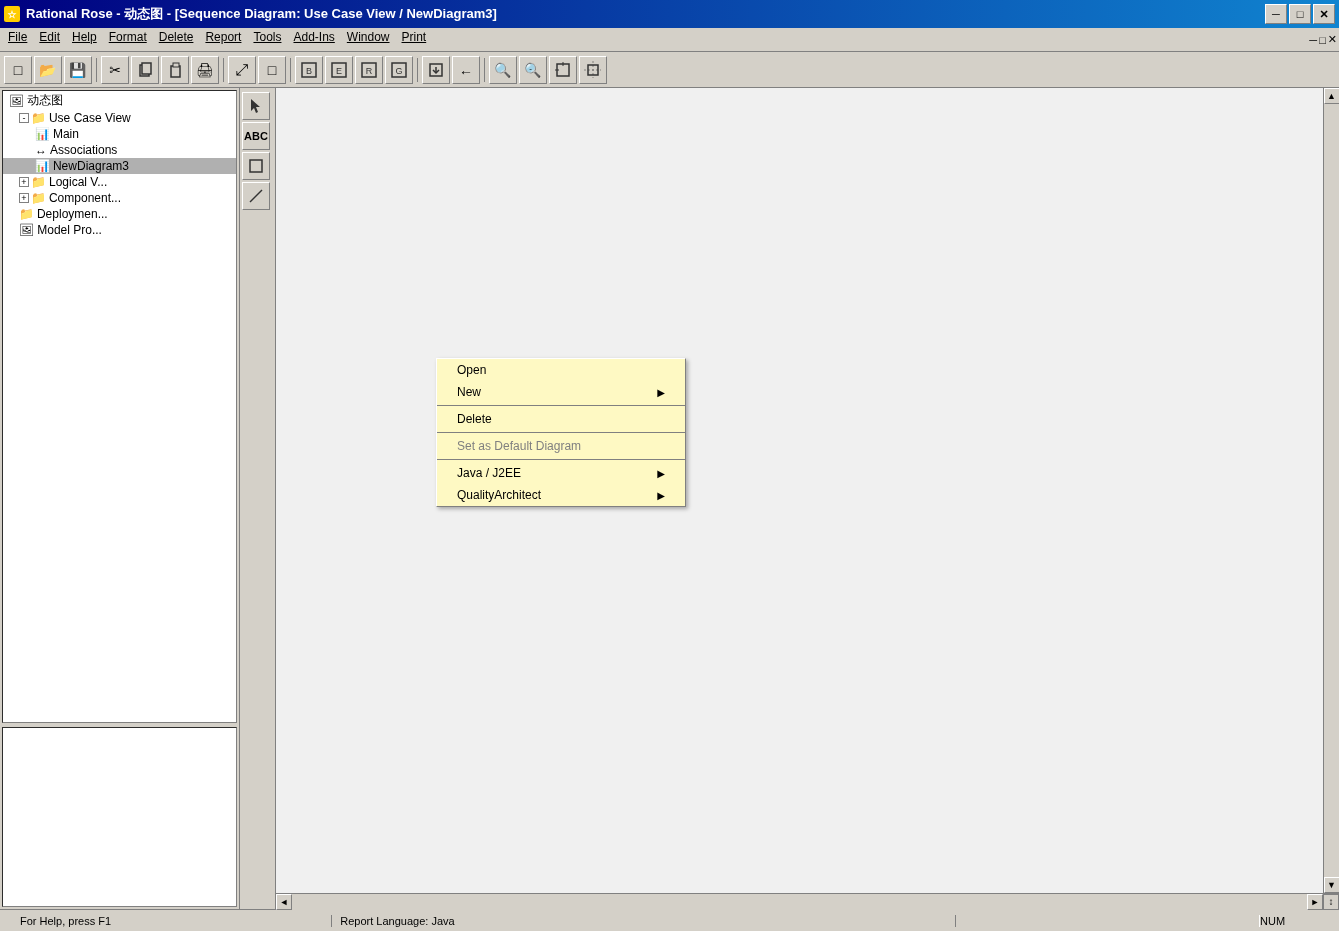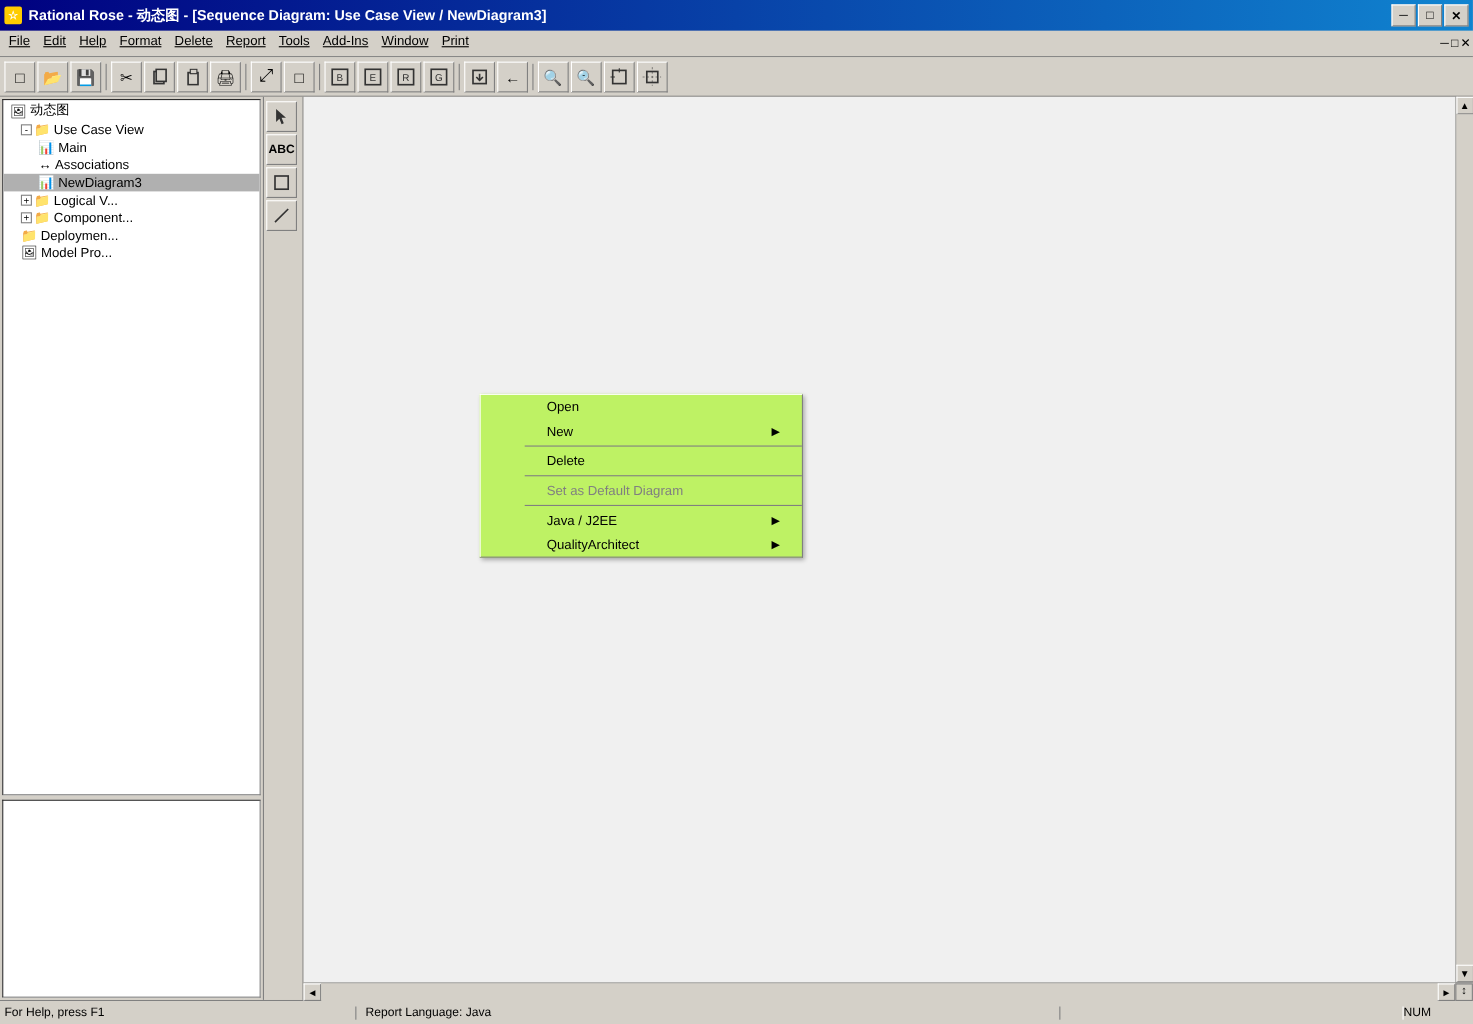--- a/index.html
+++ b/index.html
@@ -226,28 +226,27 @@
       flex: 1;
       width: 16px;
       background: #d4d0c8;
     }
 
     
     #context-menu {
       position: absolute;
       top: 270px;
       left: 160px;
-      width: 294px;
-      background: #bef264;
+      width: 250px;
+      background: #fef9c3;
       border: 1px solid;
       border-color: #ffffff #808080 #808080 #ffffff;
       box-shadow: 2px 2px 4px rgba(0,0,0,0.3);
       z-index: 100;
       font-size: 12px;
-      padding-left: 40px;
     }
     .ctx-item {
       padding: 4px 20px;
       cursor: pointer;
       display: flex;
       align-items: center;
       justify-content: space-between;
     }
     .ctx-item.active {
       background: #808080;
@@ -267,21 +266,21 @@
     }
 
     
     #status-bar {
       height: 22px;
       background: #d4d0c8;
       border-top: 1px solid #808080;
       display: flex;
       align-items: center;
       font-size: 11px;
-      padding: 0 4px;
+      padding: 0 20px;
     }
     #status-left {
       flex: 1;
       border-right: 1px solid #808080;
       padding-right: 8px;
     }
     #status-middle {
       flex: 2;
       padding: 0 8px;
       border-right: 1px solid #808080;

